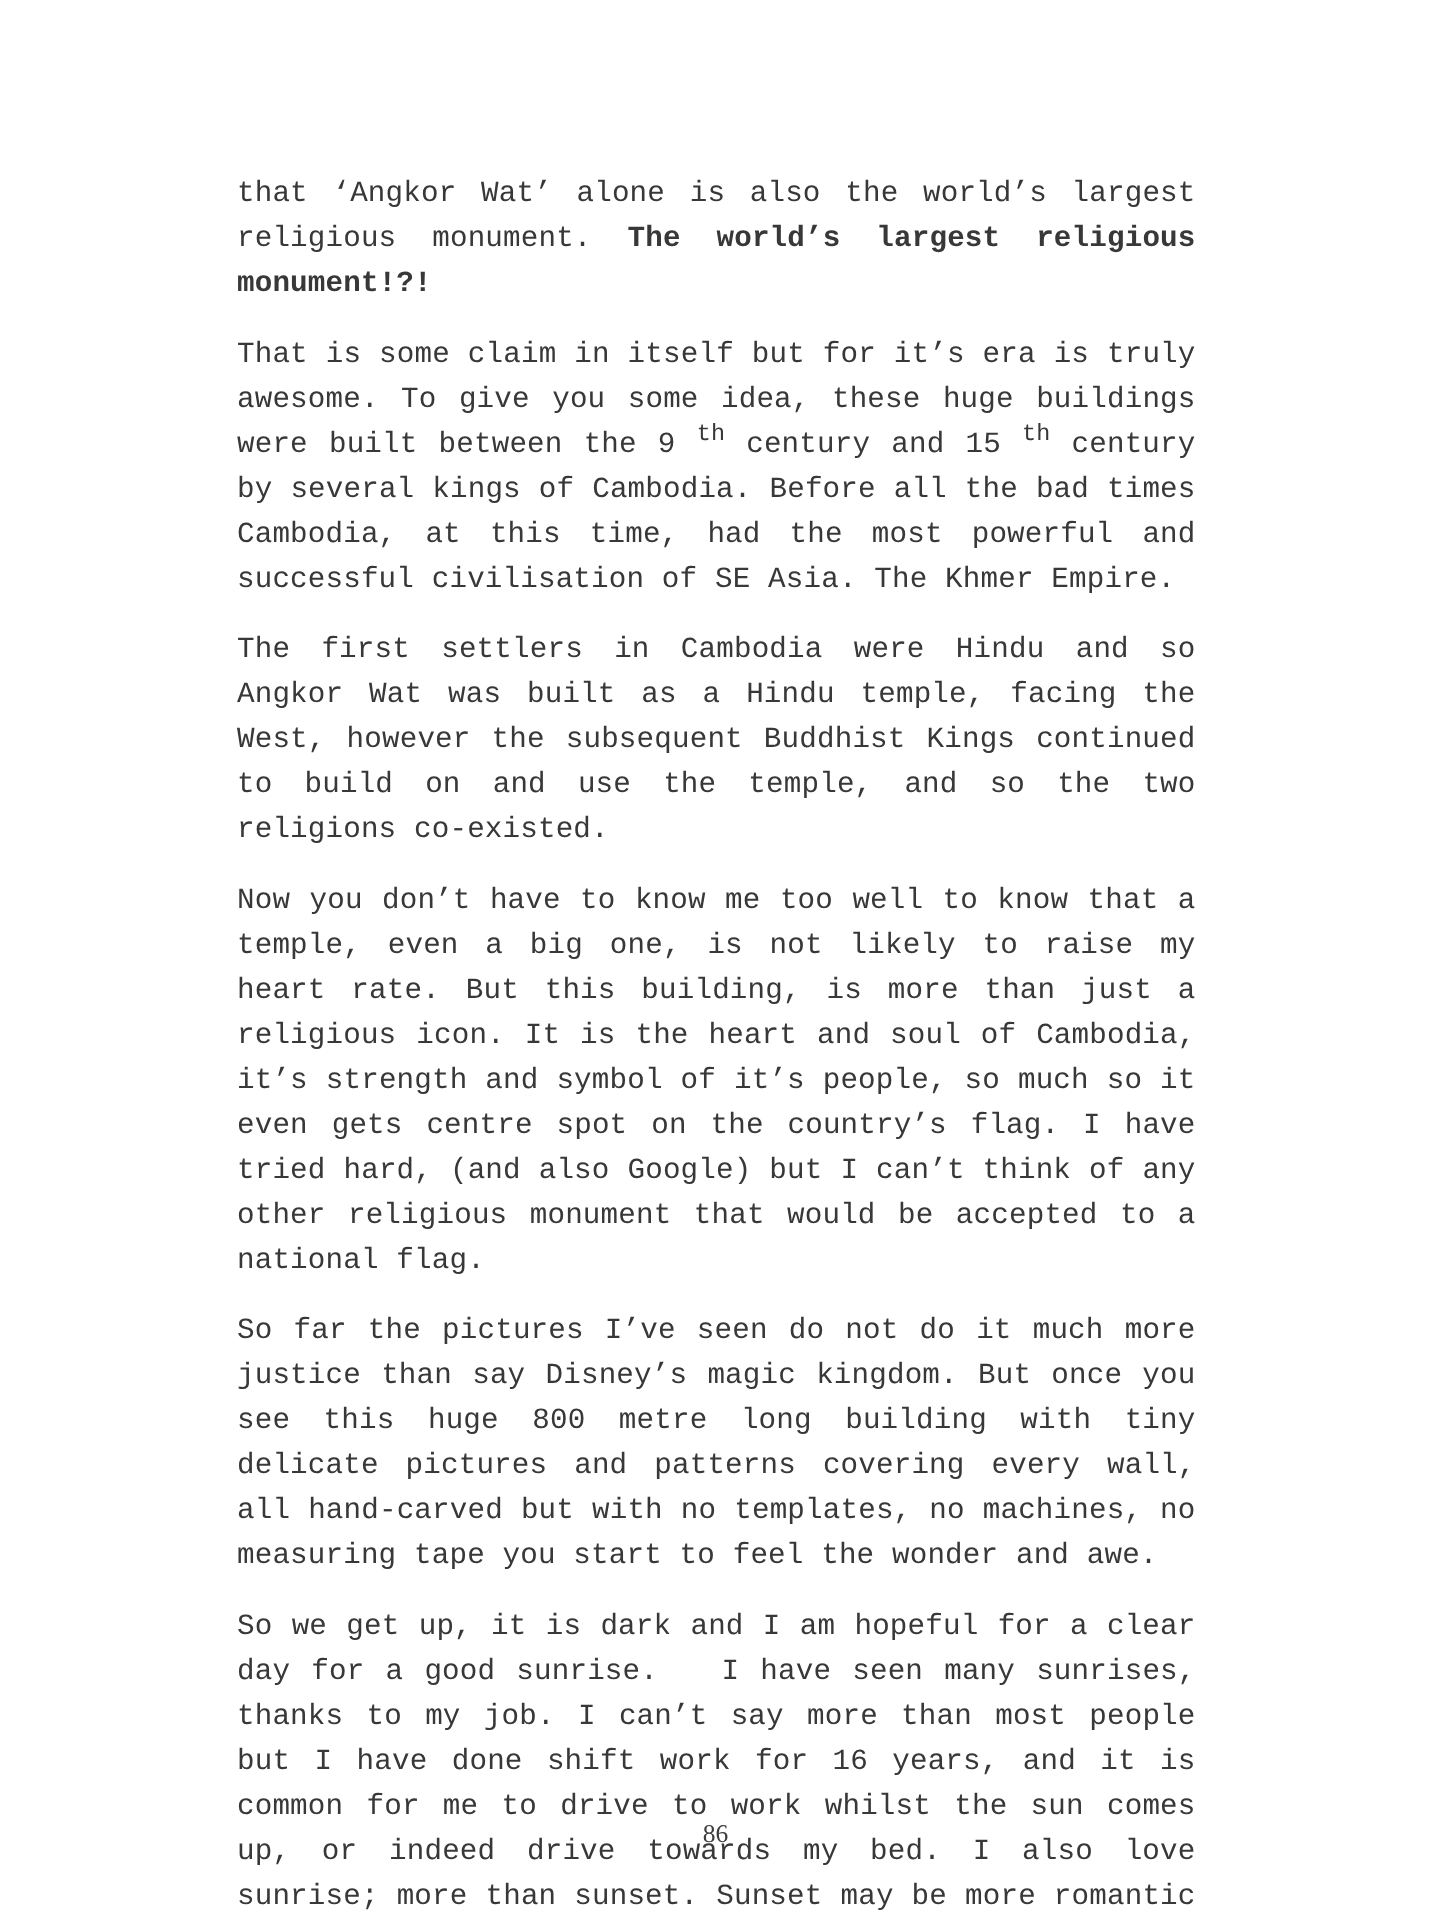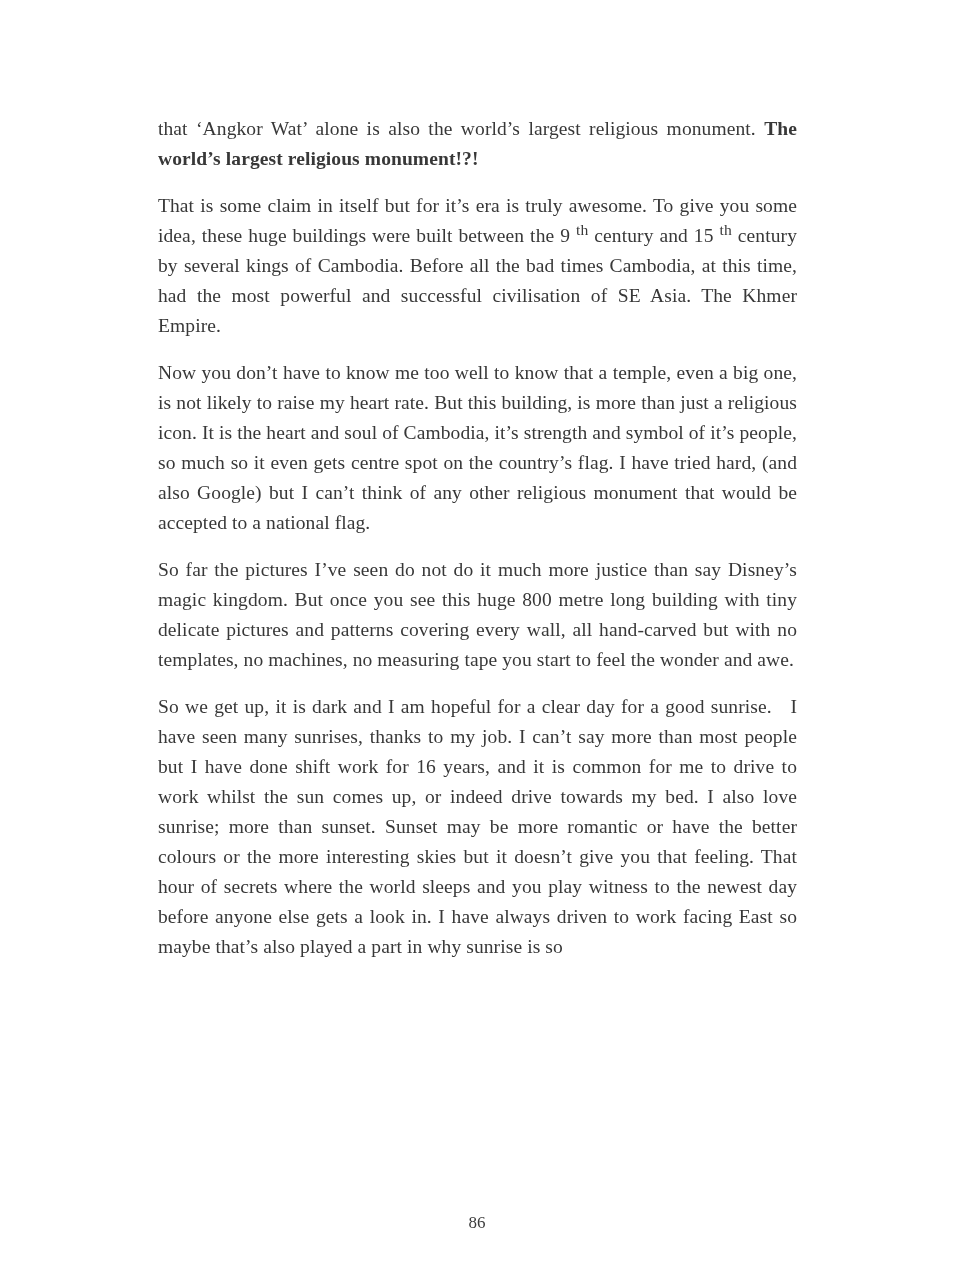--- a/index.html
+++ b/index.html
@@ -26,20 +26,21 @@
     top: 114px;
     width: 639px;
     font-size: 19.5px;
     line-height: 30px;
     text-align: justify;
     color: #383838;
     letter-spacing: 0.1px;
   }
   .text-body p {
     margin: 0 0 17px 0;
+    font-family: Liberation Mono, monospace;
   }
   .run-bold {
     font-weight: 700;
   }
   .run-sup {
     vertical-align: super;
     font-size: 0.8em;
     line-height: 0;
   }
   .page-number {
@@ -52,18 +53,19 @@
     color: #3d3d3d;
   }
 </style>
 </head>
 <body>
 
 <div class="page">
   <div class="text-body">
     <p><span class="run">that ‘Angkor Wat’ alone is also the world’s largest religious monument. </span><span class="run-bold">The world’s largest religious monument!?!</span></p>
     <p><span class="run">That is some claim in itself but for it’s era is truly awesome. To give you some idea, these huge buildings were built between the 9 </span><span class="run-sup">th</span><span class="run"> century and 15 </span><span class="run-sup">th</span><span class="run"> century by several kings of Cambodia. Before all the bad times Cambodia, at this time, had the most powerful and successful civilisation of SE Asia. The Khmer Empire.</span></p>
+    <p><span class="run">The first settlers in Cambodia were Hindu and so Angkor Wat was built as a Hindu temple, facing the West, however the subsequent Buddhist Kings continued to build on and use the temple, and so the two religions co-existed.</span></p>
     <p><span class="run">Now you don’t have to know me too well to know that a temple, even a big one, is not likely to raise my heart rate. But this building, is more than just a religious icon. It is the heart and soul of Cambodia, it’s strength and symbol of it’s people, so much so it even gets centre spot on the country’s flag. I have tried hard, (and also Google) but I can’t think of any other religious monument that would be accepted to a national flag.</span></p>
     <p><span class="run">So far the pictures I’ve seen do not do it much more justice than say Disney’s magic kingdom. But once you see this huge 800 metre long building with tiny delicate pictures and patterns covering every wall, all hand-carved but with no templates, no machines, no measuring tape you start to feel the wonder and awe.</span></p>
     <p><span class="run">So we get up, it is dark and I am hopeful for a clear day for a good sunrise.&nbsp;&nbsp; I have seen many sunrises, thanks to my job. I can’t say more than most people but I have done shift work for 16 years, and it is common for me to drive to work whilst the sun comes up, or indeed drive towards my bed. I also love sunrise; more than sunset. Sunset may be more romantic or have the better colours or the more interesting skies but it doesn’t give you that feeling. That hour of secrets where the world sleeps and you play witness to the newest day before anyone else gets a look in. I have always driven to work facing East so maybe that’s also played a part in why sunrise is so</span></p>
   </div>
   <div class="page-number">86</div>
 </div>
 
 </body></html>

